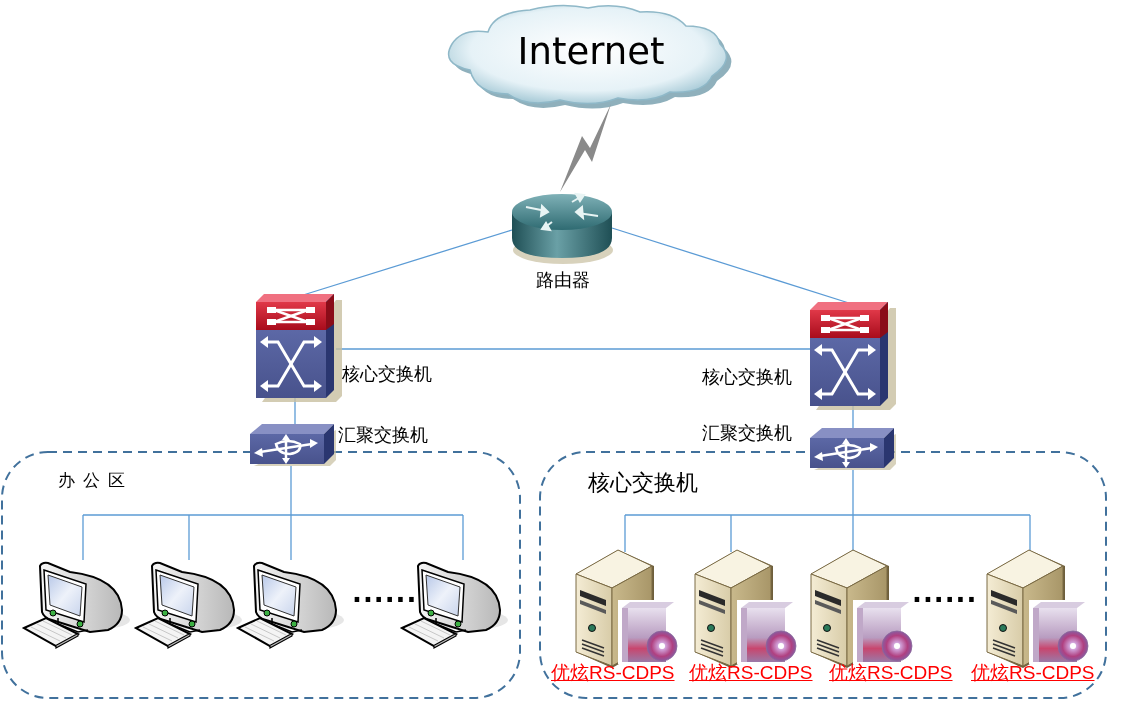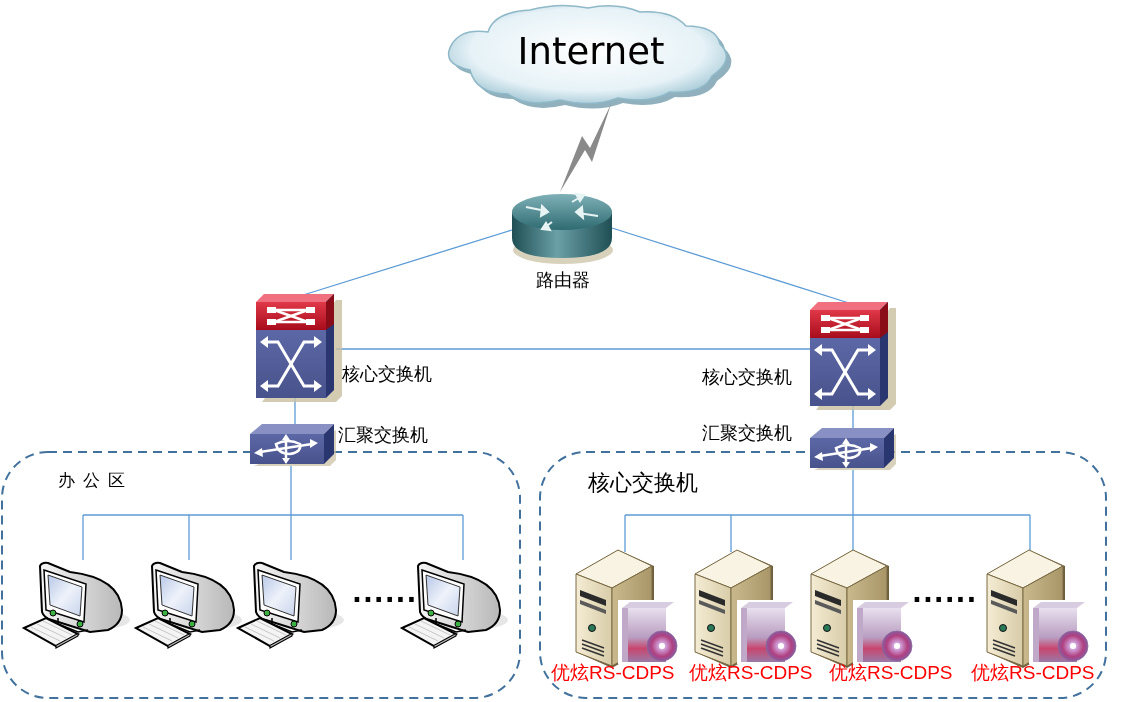--- a/index.html
+++ b/index.html
@@ -8,21 +8,21 @@
   #diagram { position: absolute; left: 0; top: 0; width: 1128px; height: 702px; }
   .label { position: absolute; color: #000; white-space: nowrap; line-height: 1; }
   .lbl-internet { left: 0; top: 33px; width: 1182px; text-align: center; font-size: 37px; font-family: "DejaVu Sans", sans-serif; }
   .lbl-router { left: 536px; top: 271px; font-size: 18px; text-align: center; }
   .lbl-core-l { left: 342px; top: 365px; font-size: 18px; }
   .lbl-core-r { left: 702px; top: 368px; font-size: 18px; }
   .lbl-agg-l { left: 338px; top: 426px; font-size: 18px; }
   .lbl-agg-r { left: 702px; top: 424px; font-size: 18px; }
   .lbl-zone-office { left: 58px; top: 472px; font-size: 17px; letter-spacing: 8px; }
   .lbl-zone-server { left: 588px; top: 472px; font-size: 22px; }
-  .lbl-srv { position: absolute; top: 663px; font-size: 19px; color: #ff0000; white-space: nowrap; line-height: 1; font-family: "Liberation Sans", sans-serif; }
+  .lbl-srv { position: absolute; top: 663px; font-size: 19px; color: #ff0000; white-space: nowrap; line-height: 1; font-family: "Liberation Sans", sans-serif; text-decoration: underline; }
   .ellipsis { position: absolute; font-size: 26px; font-weight: bold; letter-spacing: 1px; color: #000; line-height: 1; }
 </style>
 </head>
 <body>
 
 <svg id="diagram" width="1128" height="702" viewBox="0 0 1128 702">
   <defs>
     <radialGradient id="cloudGrad" cx="50%" cy="45%" r="60%">
       <stop offset="0%" stop-color="#ffffff"></stop>
       <stop offset="70%" stop-color="#e6f2f7"></stop>

